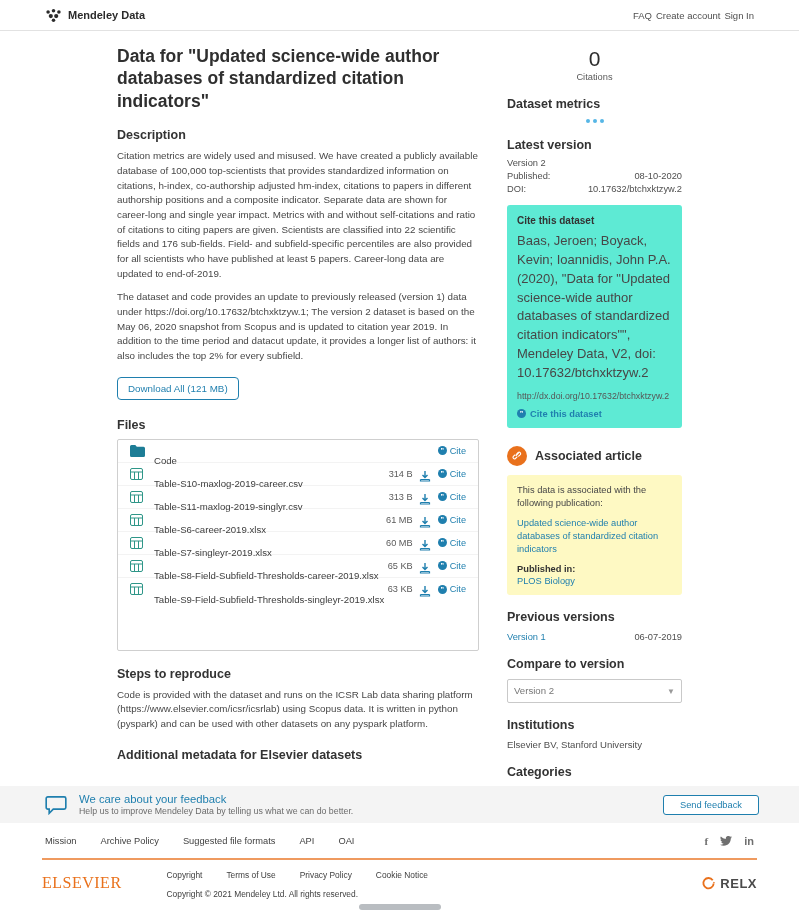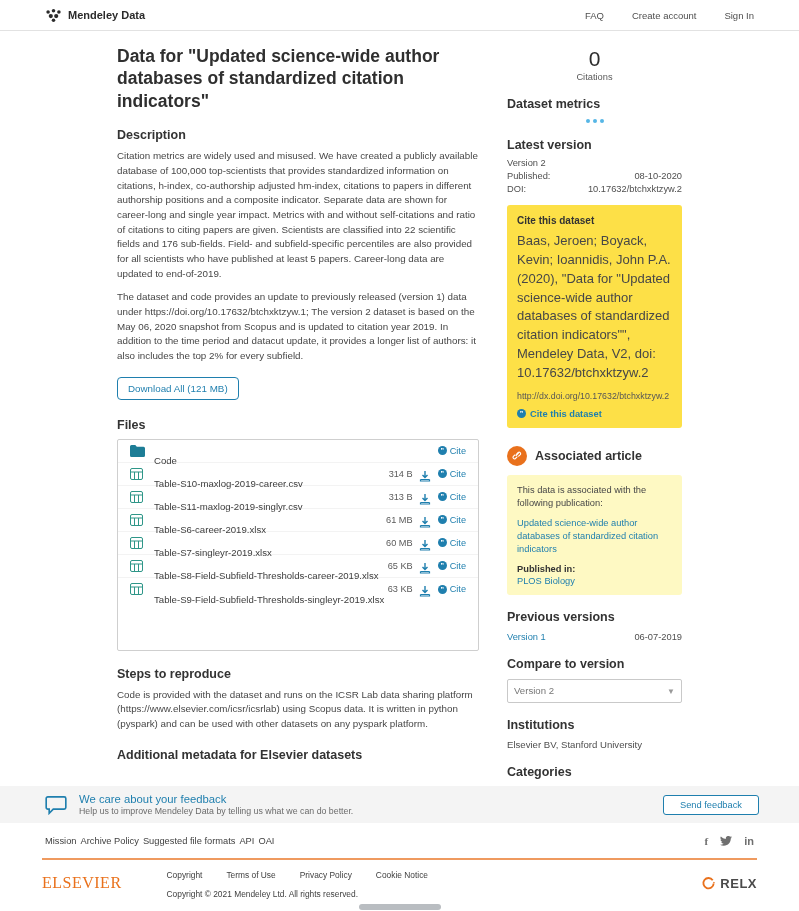--- a/index.html
+++ b/index.html
@@ -9,21 +9,21 @@
     font-family:"Liberation Sans", sans-serif; color:#4a4a4a; position:relative;
     display:flex; flex-direction:column;
   }
 
   
   .site-header {
     height:31px; border-bottom:1px solid #e2e2e2; display:flex; align-items:center;
     padding:0 45px; flex:0 0 auto; background:#fff;
   }
   .brand { display:flex; align-items:center; gap:6px; font-size:11px; font-weight:bold; color:#2b2b2b; }
-  .header-nav { margin-left:auto; display:flex; gap:28px; }
+  .header-nav { margin-left:auto; display:flex; gap:4px; }
   .header-nav span { font-size:9.5px; color:#4f4f4f; cursor:pointer; }
 
   
   .main-wrap { flex:1 1 auto; overflow:hidden; }
   .container { width:565px; margin:0 auto; display:flex; gap:28px; }
   .col-left { width:362px; flex:0 0 362px; }
   .col-right { width:175px; flex:0 0 175px; }
 
   .page-title { margin-top:14px; font-size:17.5px; line-height:1.28; font-weight:bold; color:#2f2f2f; }
   .meta-line { margin-top:9px; font-size:9.3px; color:#5a5a5a; }
@@ -57,21 +57,21 @@
   .citations-block { margin-top:16px; text-align:center; }
   .cit-count { font-size:21px; color:#2d2d2d; }
   .cit-label { font-size:9.3px; color:#5a5a5a; margin-top:1px; }
   .side-heading { margin-top:15px; font-size:12.5px; font-weight:bold; color:#333; }
   .metrics-dots { display:flex; justify-content:center; gap:3px; margin-top:8px; }
   .metrics-dots i { width:4px; height:4px; border-radius:50%; background:#56b6e6; }
 
   .lv-rows { margin-top:6px; font-size:9.3px; color:#4f4f4f; }
   .lv-row { display:flex; justify-content:space-between; margin-top:3px; }
 
-  .gray-card { background:#fde047; border-radius:3px; padding:10px 10px 9px; margin-top:11px; }
+  .gray-card { background:#5eead4; border-radius:3px; padding:10px 10px 9px; margin-top:11px; }
   .card-title { font-size:10px; font-weight:bold; color:#333; margin-bottom:6px; }
   .card-cite { font-size:13px; line-height:1.45; color:#474747; }
   .card-doi { font-size:8.8px; color:#565656; margin-top:8px; word-break:break-all; }
   .card-cite-link { display:flex; align-items:center; gap:4px; margin-top:8px; cursor:pointer; }
   .card-cite-link span.t { font-size:9.3px; color:#1f7fae; font-weight:bold; }
 
   .assoc-head { display:flex; align-items:center; gap:8px; margin-top:18px; }
   .assoc-ic { width:20px; height:20px; border-radius:50%; background:#e9711c; display:flex; align-items:center; justify-content:center; flex:0 0 20px; }
   .assoc-box { background:#fef9c3; border-radius:3px; padding:9px 10px; margin-top:9px; }
   .assoc-intro { font-size:9.3px; color:#474747; line-height:1.4; }
@@ -100,21 +100,21 @@
   .feedback-bar {
     flex:0 0 auto; background:#f4f4f4; display:flex; align-items:center;
     padding:7px 40px 7px 45px; gap:12px;
   }
   .fb-text .fb-title { font-size:11.3px; color:#1f7fae; }
   .fb-text .fb-sub { font-size:8.8px; color:#6b6b6b; margin-top:1px; }
   .fb-btn { margin-left:auto; padding:4px 16px; font-size:9.3px; border-radius:3px; }
 
   
   .footer { flex:0 0 auto; background:#fff; padding-bottom:12px; }
-  .footer-nav { display:flex; align-items:center; gap:4px; padding:12px 45px 9px; }
+  .footer-nav { display:flex; align-items:center; gap:24px; padding:12px 45px 9px; }
   .footer-nav span { font-size:9.3px; color:#3f3f3f; cursor:pointer; }
   .social { margin-left:auto; display:flex; gap:12px; align-items:center; color:#6f6f6f; }
   .social .s-ic { font-size:11px; font-weight:bold; cursor:pointer; color:#6f6f6f; }
   .orange-rule { height:2px; background:#ef9a5f; margin:2px 42px 0; }
   .footer-bottom { display:flex; align-items:flex-start; padding:10px 42px 0; }
   .elsevier-logo { font-family:"Liberation Serif", serif; font-size:16px; color:#e9711c; letter-spacing:0.5px; margin-top:4px; }
   .legal { margin-left:45px; }
   .legal-links { display:flex; gap:24px; }
   .legal-links span { font-size:8.4px; color:#3f3f3f; cursor:pointer; }
   .copyright-line { font-size:8.4px; color:#3f3f3f; margin-top:9px; }

